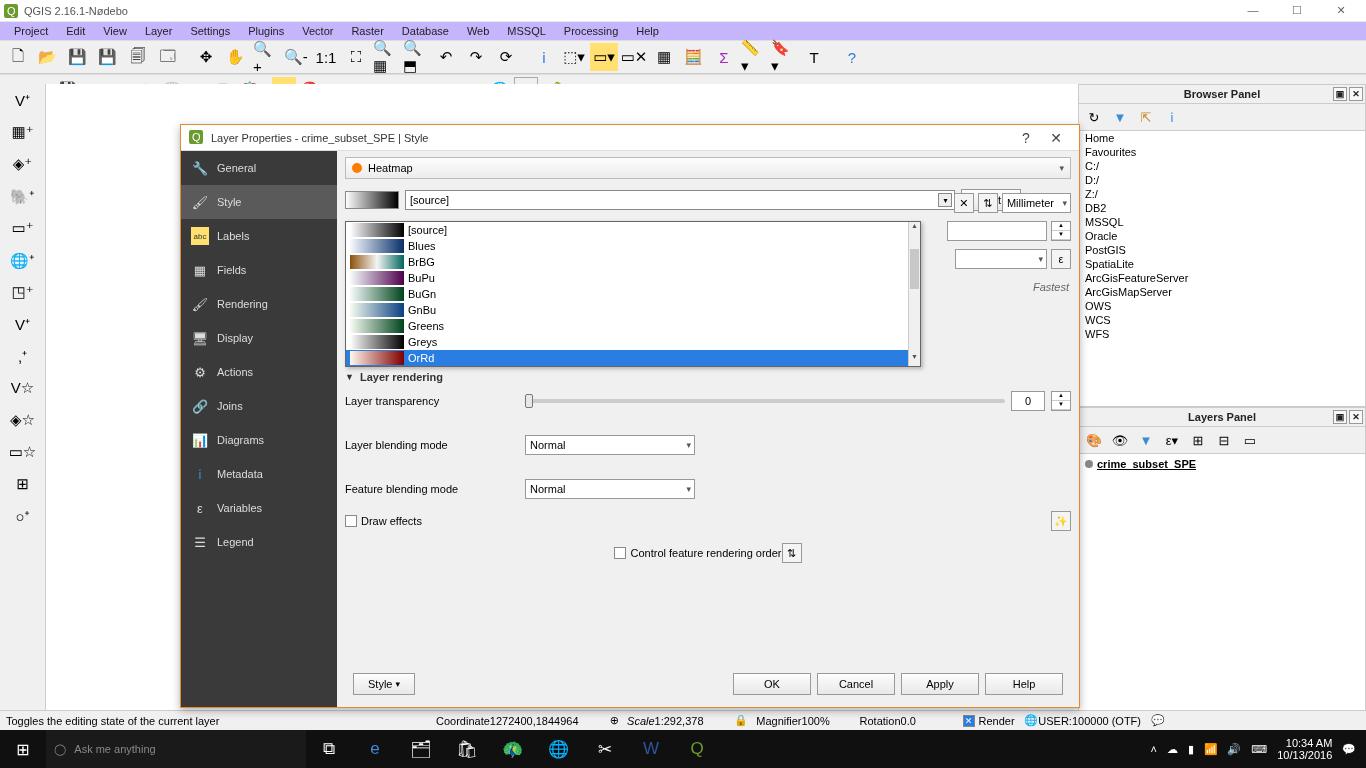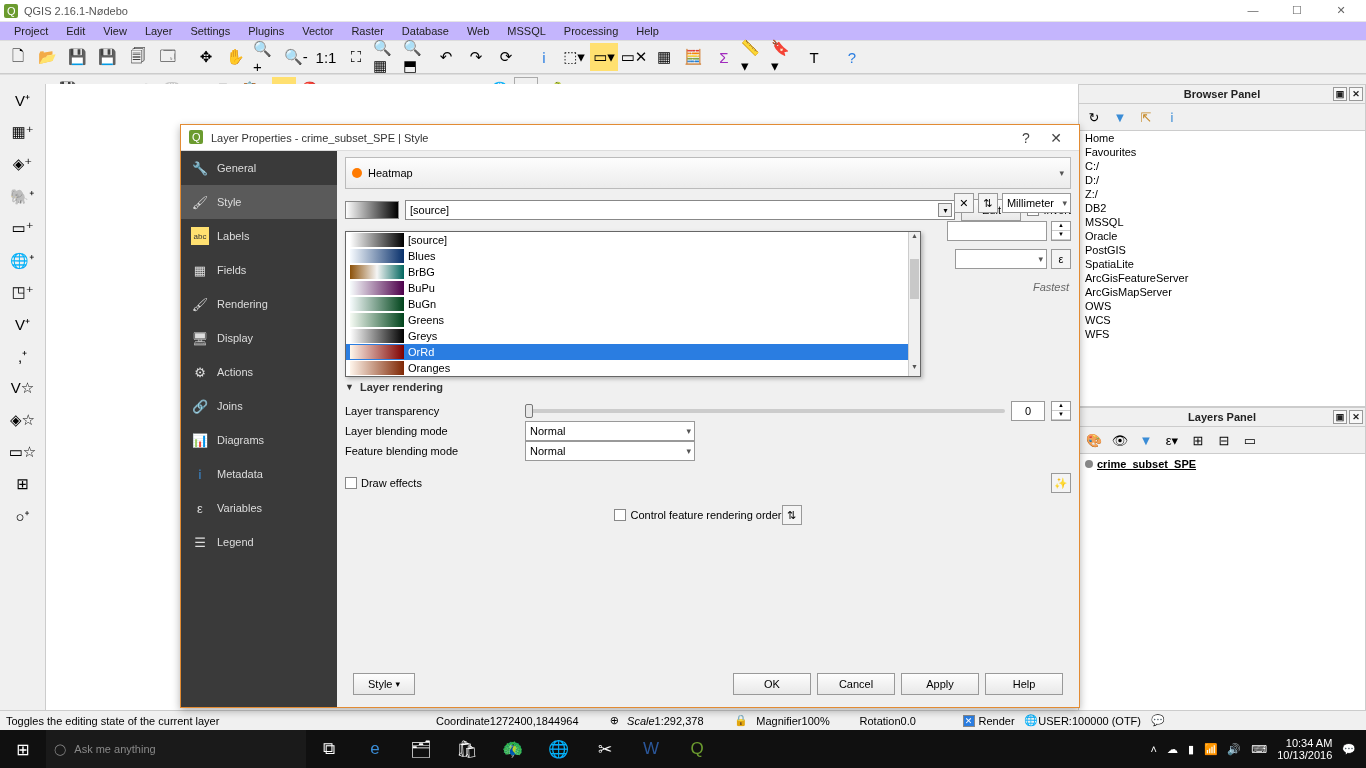--- a/index.html
+++ b/index.html
@@ -55,21 +55,21 @@
 .dlg-title .dt-icon { width:16px; height:16px; margin-right:6px;}
 .dlg-title .dt-text { flex:1; color:#333;}
 .dlg-title .dt-btn { width:30px; text-align:center; font-size:14px; color:#444;}
 .dlg-body { flex:1; display:flex; overflow:hidden;}
 .dlg-sidebar { width:156px; background:#3a3a3a; display:flex; flex-direction:column;}
 .dlg-sidebar .sitem { height:34px; display:flex; align-items:center; gap:8px; padding:0 10px; color:#ddd;}
 .dlg-sidebar .sitem.sel { background:#5a5a5a; }
 .dlg-sidebar .sitem .sicon { width:18px; height:18px; display:flex; align-items:center; justify-content:center; font-size:13px;}
 .dlg-main { flex:1; background:#f0f0f0; display:flex; flex-direction:column; padding:6px 8px; position:relative;}
 
-.renderer-row { display:flex; align-items:center; height:32px; border:1px solid #bbb; background:linear-gradient(#fdfdfd,#ececec); padding:0 6px; gap:6px;}
+.renderer-row { display:flex; align-items:center; height:22px; border:1px solid #bbb; background:linear-gradient(#fdfdfd,#ececec); padding:0 6px; gap:6px;}
 .renderer-row .dot { width:10px; height:10px; border-radius:50%; background:#ff7a00;}
 .color-row { margin-top:10px; display:flex; align-items:center; gap:6px;}
 .color-swatch { width:54px; height:18px; border:1px solid #888; background:linear-gradient(to right,#fff,#000);}
 .color-combo { flex:1; height:20px; border:1px solid #888; background:#fff; display:flex; align-items:center; padding:0 4px; position:relative;}
 .color-combo .dd { position:absolute; right:2px; top:2px; width:14px; height:14px; border:1px solid #888; background:#eee; font-size:8px; display:flex; align-items:center; justify-content:center;}
 .btn { height:22px; border:1px solid #999; background:linear-gradient(#fdfdfd,#e8e8e8); padding:0 14px; display:flex; align-items:center;}
 .chk { display:flex; align-items:center; gap:4px;}
 .chk .box { width:12px; height:12px; border:1px solid #888; background:#fff;}
 
 .rhs-controls { position:absolute; right:8px; top:42px; width:140px; display:flex; flex-direction:column; gap:8px;}
@@ -86,21 +86,21 @@
 .dropdown .drow { height:16px; display:flex; align-items:center;}
 .dropdown .drow.sel { background:#2a7de1; color:#fff;}
 .dropdown .dsw { width:54px; height:14px; margin:0 4px;}
 .dropdown .dsb { width:12px; background:#f0f0f0; border-left:1px solid #ccc; position:absolute; right:0; top:0; bottom:0;}
 .dropdown .dsb .thumb { background:#c8c8c8; height:40px; margin:14px 1px 0;}
 .dropdown .dsb .arr { height:13px; font-size:7px; text-align:center; color:#555;}
 
 
 .section-hdr { margin-top:160px; display:flex; align-items:center; gap:6px; font-weight:bold; color:#333;}
 .section-hdr .tri { font-size:9px;}
-.form-grid { margin-top:8px; display:grid; grid-template-columns: 180px 1fr; row-gap:0; align-items:center;}
+.form-grid { margin-top:8px; display:grid; grid-template-columns: 180px 1fr; row-gap:24px; align-items:center;}
 .slider-wrap { display:flex; align-items:center; gap:6px;}
 .slider-track { flex:1; height:4px; background:#ccc; border-radius:2px; position:relative;}
 .slider-thumb { position:absolute; left:0; top:-5px; width:8px; height:14px; background:#e8e8e8; border:1px solid #777; border-radius:2px;}
 .num-input { width:34px; height:20px; border:1px solid #999; background:#fff; text-align:center; line-height:18px;}
 
 .dlg-footer-row { display:flex; align-items:center; gap:6px; padding:6px 8px;}
 .dlg-footer-row .spacer { flex:1;}
 .dlg-footer-row .fbtn { height:22px; width:78px; border:1px solid #999; background:linear-gradient(#fdfdfd,#e8e8e8); text-align:center; line-height:20px;}
 
 svg.qgis { width:14px; height:14px;}
@@ -397,34 +397,34 @@
             </div>
             <div class="drow">
               <div class="dsw" style="background: linear-gradient(to right, rgb(247, 252, 253), rgb(77, 0, 75));"></div>
               <span>BuPu</span>
             </div>
             <div class="drow">
               <div class="dsw" style="background: linear-gradient(to right, rgb(247, 252, 253), rgb(0, 68, 27));"></div>
               <span>BuGn</span>
             </div>
             <div class="drow">
+              <div class="dsw" style="background: linear-gradient(to right, rgb(247, 252, 240), rgb(8, 64, 129));"></div>
+              <span>GnBu</span>
+            </div>
+            <div class="drow">
               <div class="dsw" style="background: linear-gradient(to right, rgb(247, 252, 245), rgb(0, 68, 27));"></div>
               <span>Greens</span>
             </div>
             <div class="drow">
               <div class="dsw" style="background: linear-gradient(to right, rgb(255, 255, 255), rgb(0, 0, 0));"></div>
               <span>Greys</span>
             </div>
             <div class="drow sel">
               <div class="dsw" style="background: linear-gradient(to right, rgb(255, 247, 236), rgb(127, 0, 0));"></div>
               <span>OrRd</span>
-            </div>
-            <div class="drow">
-              <div class="dsw" style="background: linear-gradient(to right, rgb(255, 245, 235), rgb(127, 39, 4));"></div>
-              <span>Oranges</span>
             </div>
           </div>
       </div>
 
       <div class="rhs-controls">
         <div class="ctl-row">
           <div class="mini-btn">✕</div>
           <div class="mini-btn">⇅</div>
           <div class="combo">
               <span>Millimeter</span>

